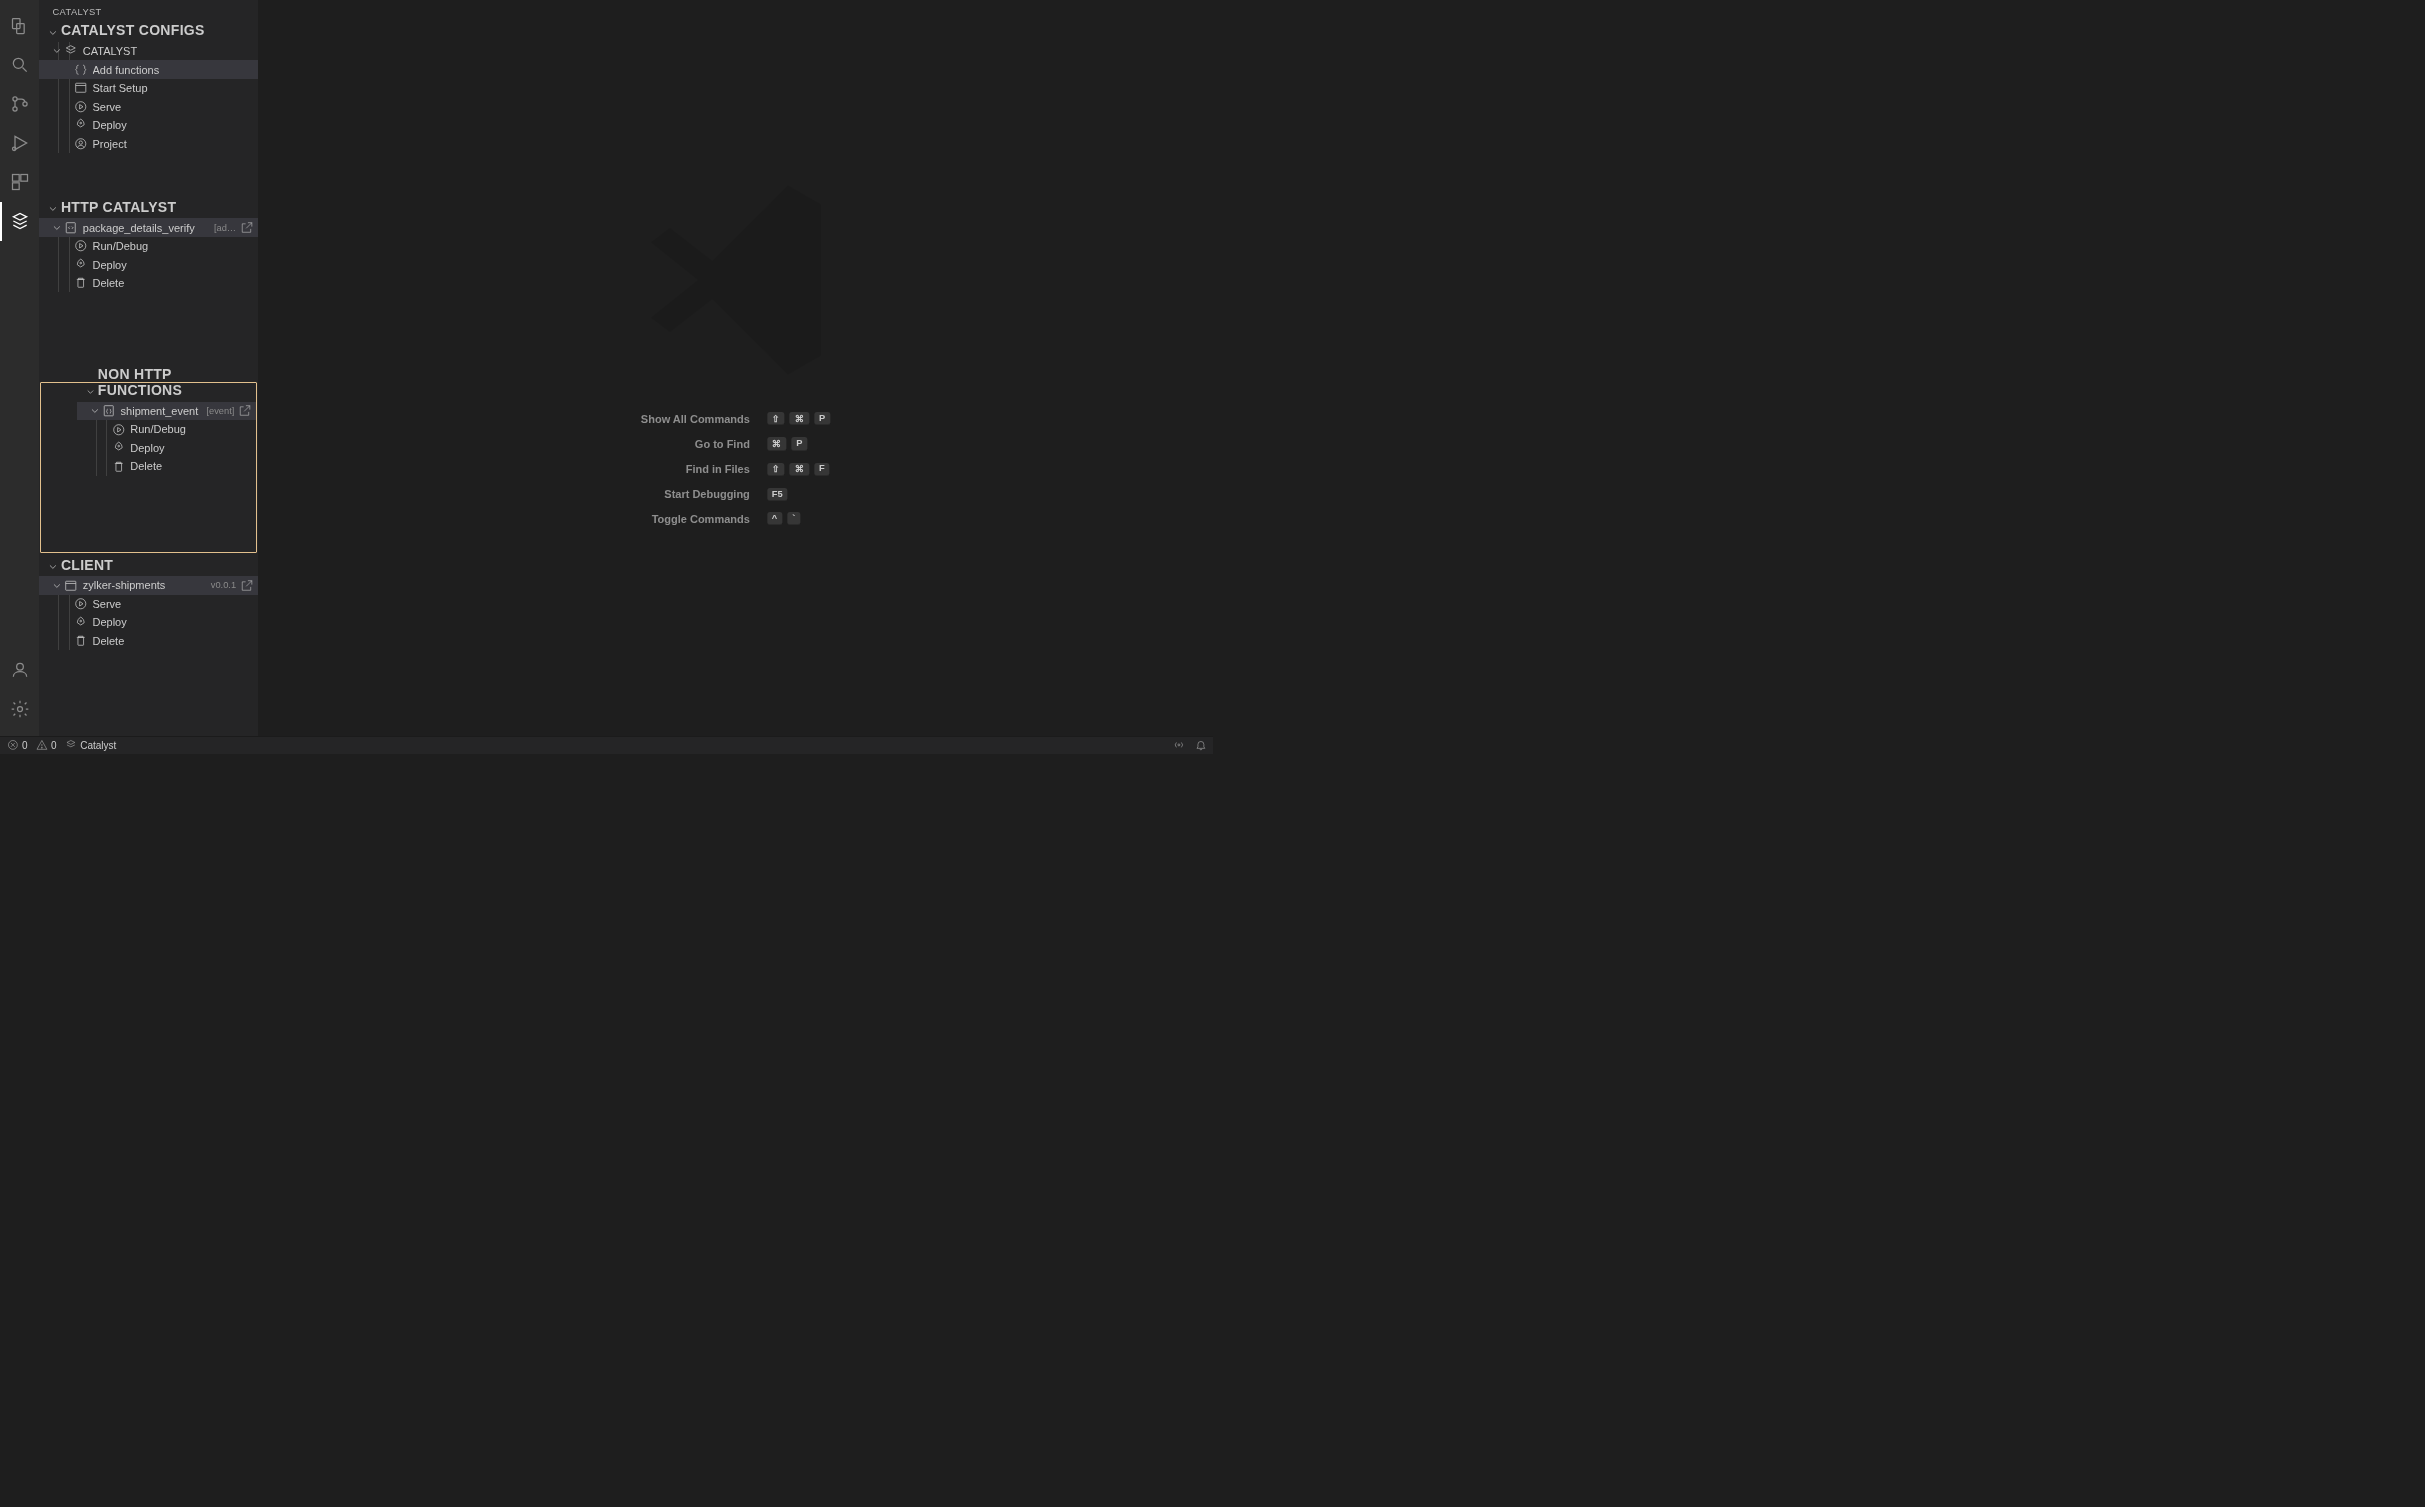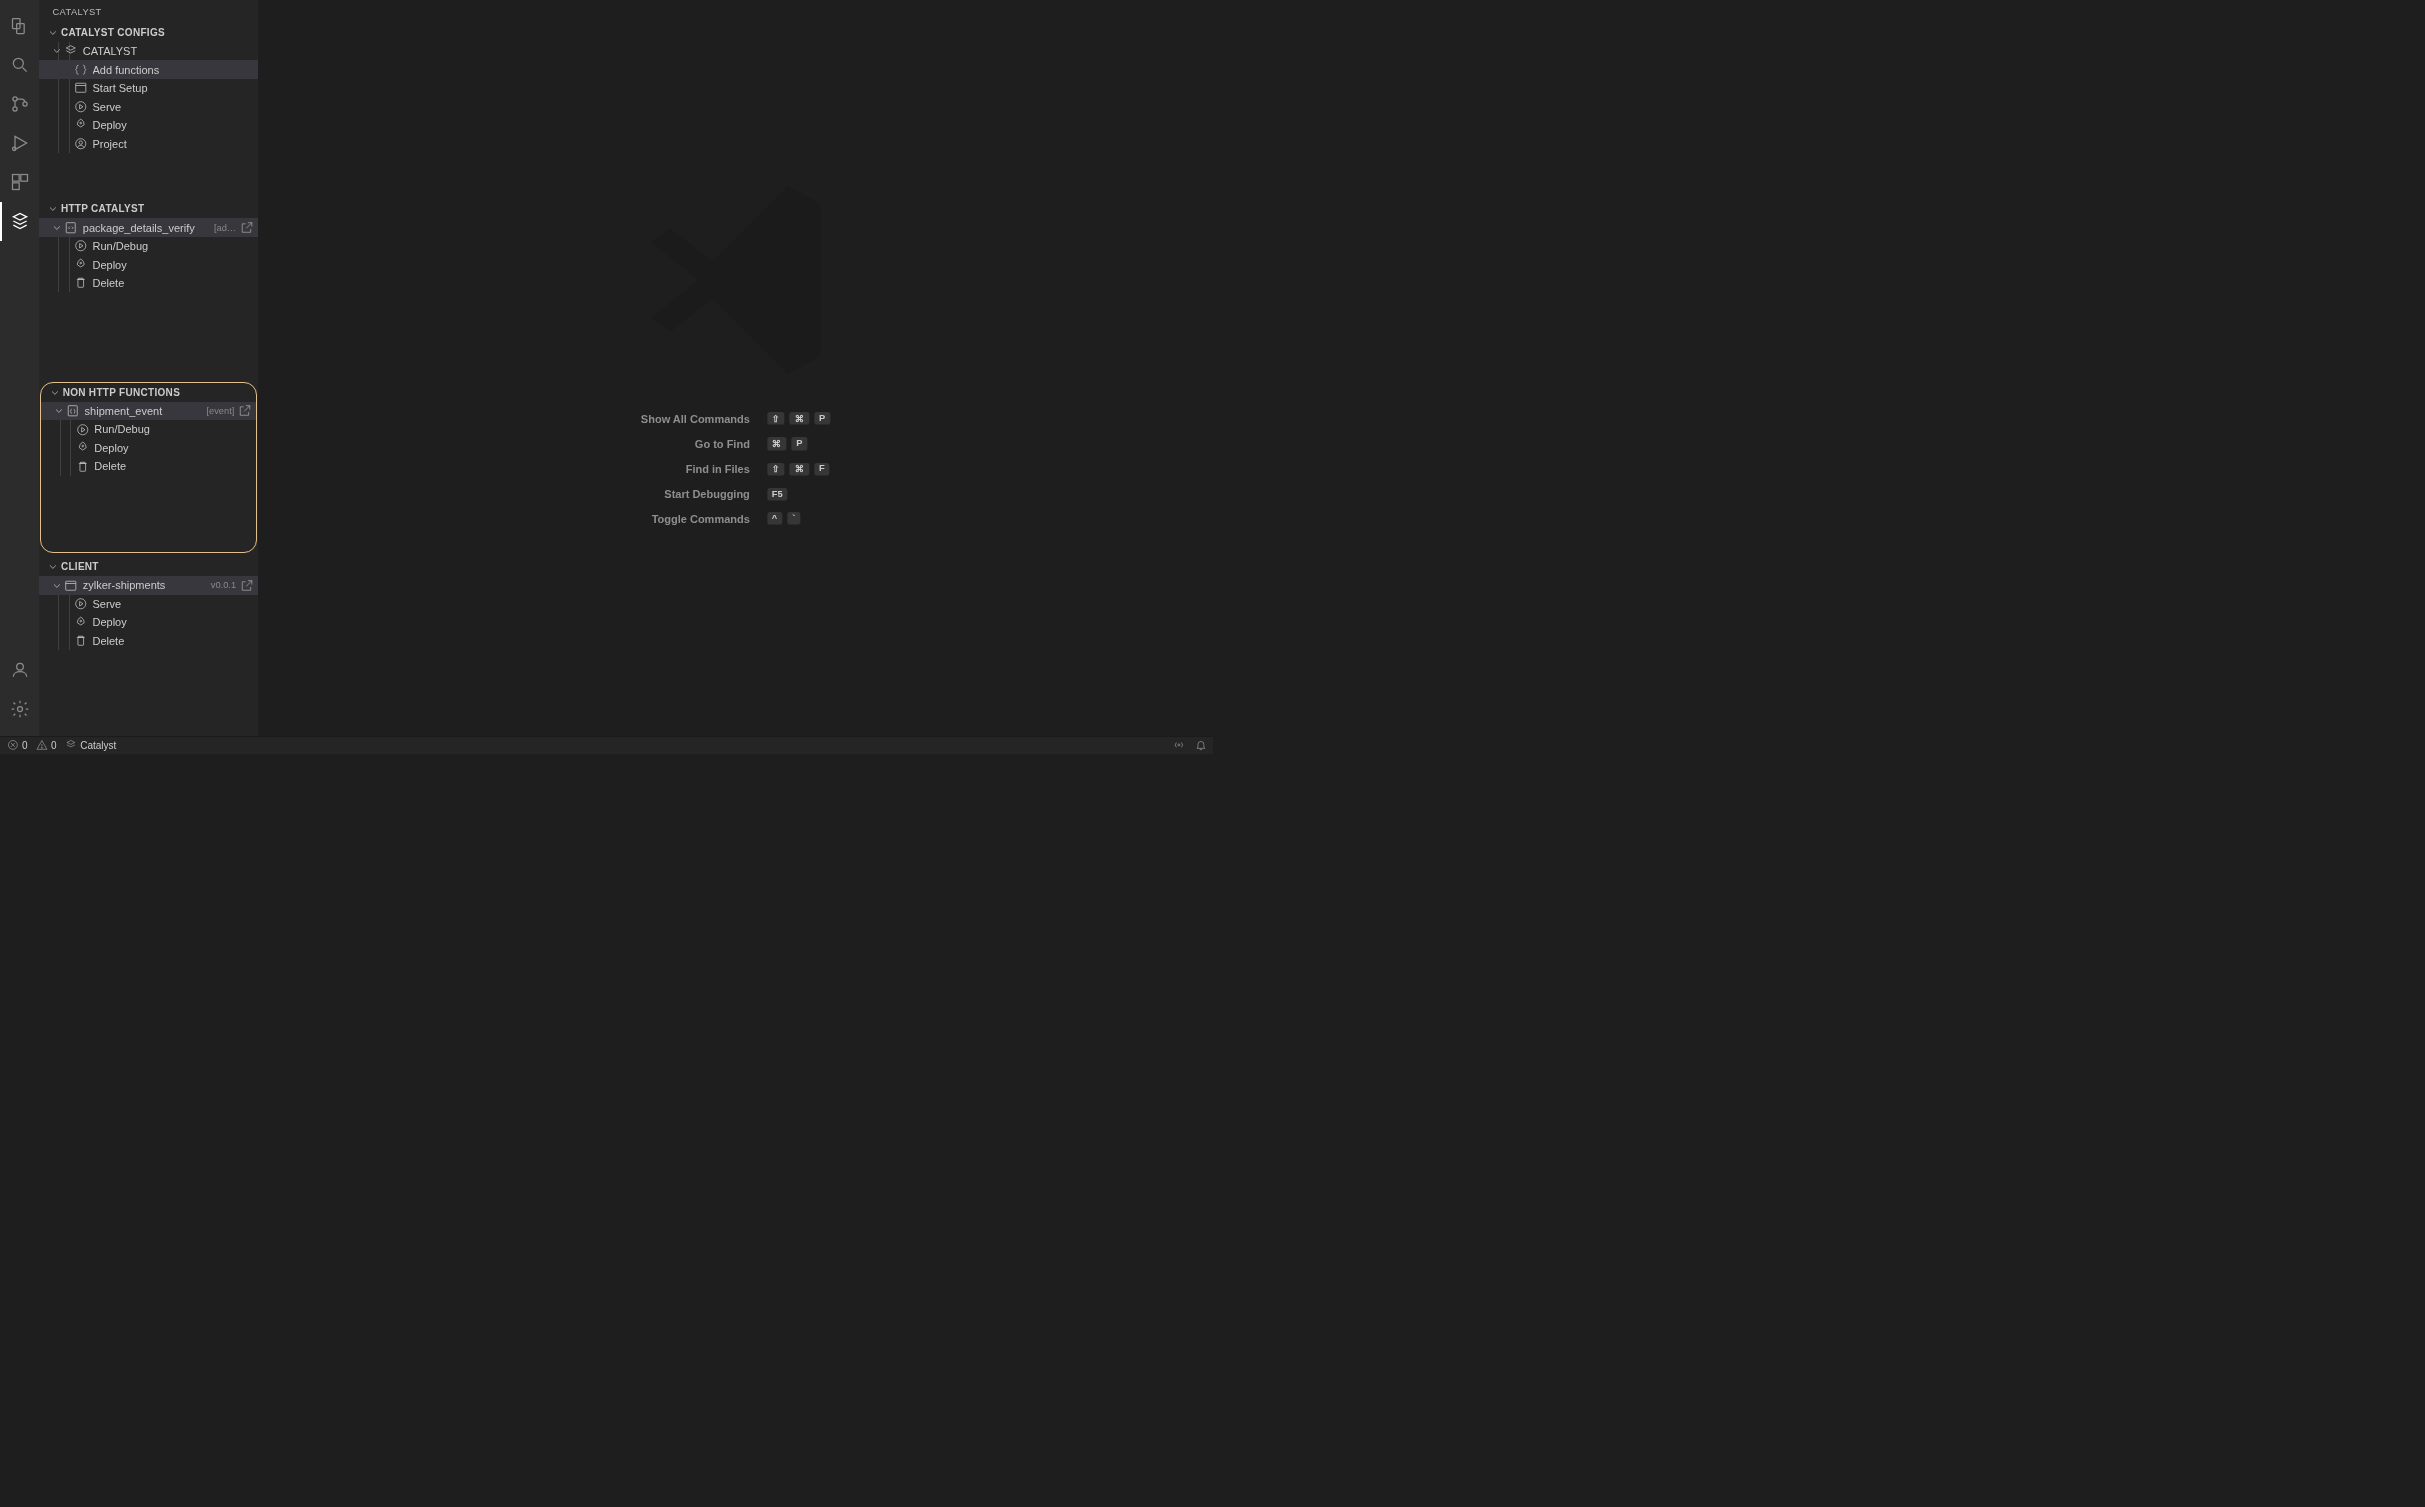--- a/index.html
+++ b/index.html
@@ -56,23 +56,23 @@
 }
 .sidebar-title {
   padding: 6.7px 13.5px;
   font-size: 9.3px;
   letter-spacing: 0.4px;
   color: #bbbbbb;
 }
 .panel-section { display: flex; flex-direction: column; }
 .panel-header {
   display: flex;
-  align-items: flex-start;
+  align-items: flex-end;
   padding: 3.4px 8.4px;
-  font-size: 10px;
+  font-size: 14px;
   font-weight: 700;
   letter-spacing: 0.3px;
   color: #cccccc;
   cursor: pointer;
   height: 18.5px;
 }
 .panel-header svg.caret { width: 11.8px; height: 11.8px; margin-right: 1.7px; stroke: #cccccc; fill: none; }
 .tree-row {
   display: flex;
   align-items: center;
@@ -95,22 +95,23 @@
 .tree-row .meta { font-size: 9.3px; color: #8a8a8a; margin-left: 5px; }
 .tree-row .action-icon { width: 13.5px; height: 13.5px; stroke: #cccccc; fill: none; margin-left: 3.4px; }
 .guide {
   position: absolute;
   width: 0.8px;
   background: #404040;
   top: 0; bottom: 0;
 }
 .highlighted-panel {
   border: 1.3px solid #e2c08d;
-  border-radius: 13px;
+  border-radius: 1px;
   margin: 0.8px 0.8px 5px 0.8px;
+  padding-left: 36px;
 }
 .editor {
   flex: 1;
   background: #1e1e1e;
   display: flex;
   align-items: center;
   justify-content: center;
   position: relative;
 }
 .watermark {

